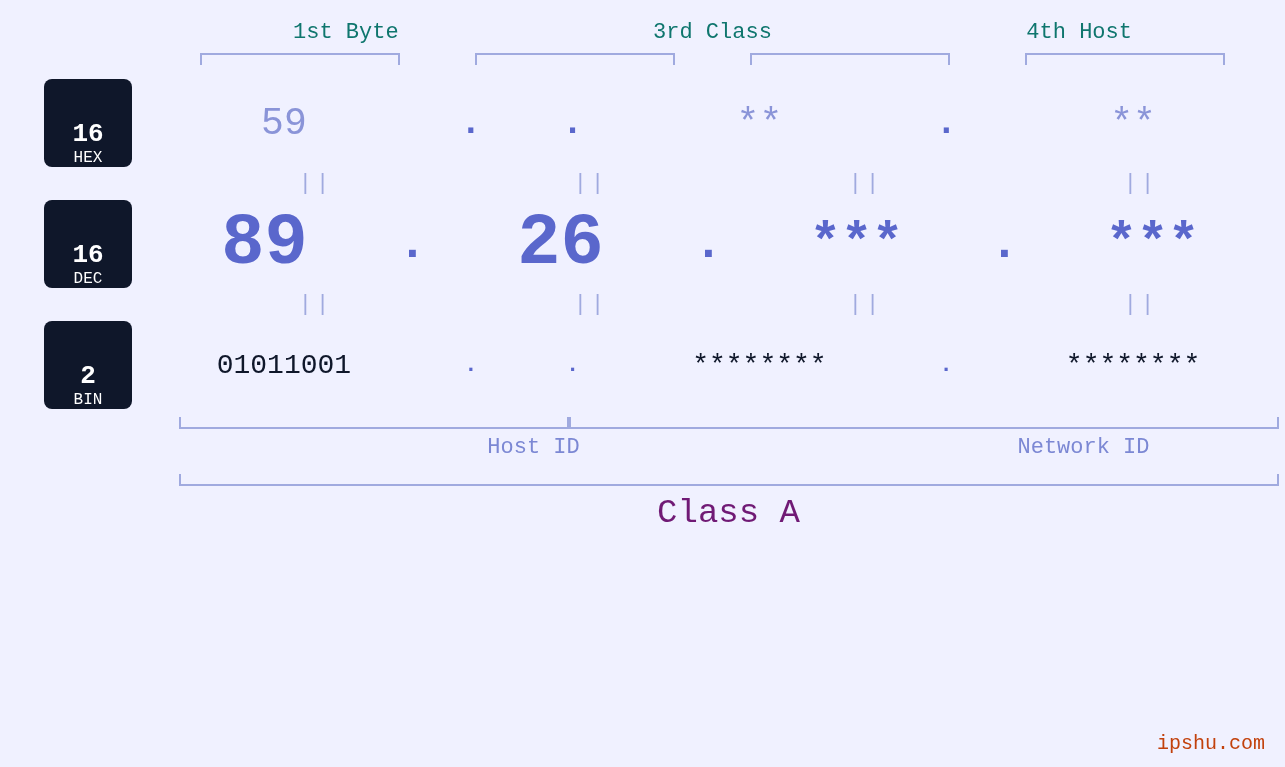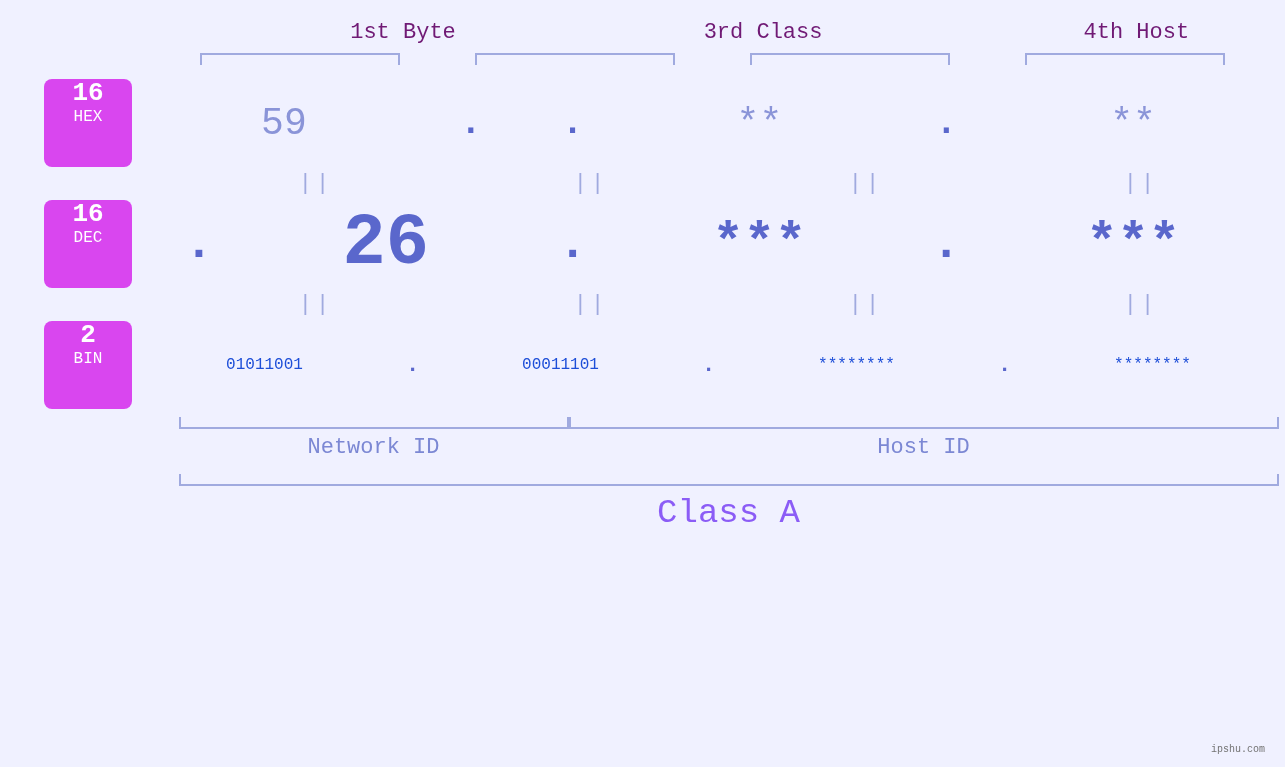--- a/index.html
+++ b/index.html
@@ -25,24 +25,24 @@
     
     .byte-headers {
       display: flex;
       width: 1100px;
       margin-left: 140px;
       margin-top: 20px;
       justify-content: space-around;
     }
 
     .byte-header {
-      color: #701a75;
+      color: #0f766e;
       font-size: 22px;
       font-family: 'Courier New', Courier, monospace;
-      text-align: right;
+      text-align: center;
       width: 220px;
     }
 
     
     .bracket-row {
       display: flex;
       width: 1100px;
       margin-left: 140px;
       margin-top: 8px;
       justify-content: space-around;
@@ -60,26 +60,26 @@
     .data-row {
       display: flex;
       align-items: center;
       width: 1285px;
       margin-bottom: 0;
     }
 
     .badge {
       width: 88px;
       height: 88px;
-      background-color: #d946ef;
+      background-color: #0f172a;
       border-radius: 8px;
       display: flex;
       flex-direction: column;
       align-items: center;
-      justify-content: flex-start;
+      justify-content: flex-end;
       margin-left: 44px;
       flex-shrink: 0;
     }
 
     .badge-number {
       color: white;
       font-size: 26px;
       font-weight: bold;
       font-family: 'Courier New', Courier, monospace;
       line-height: 1.1;
@@ -140,35 +140,35 @@
       text-align: center;
       color: #a0aadf;
       font-size: 22px;
       letter-spacing: 4px;
     }
 
     .watermark {
       position: absolute;
       bottom: 12px;
       right: 20px;
-      color: #737373;
-      font-size: 10px;
+      color: #c2410c;
+      font-size: 20px;
       font-family: 'Courier New', Courier, monospace;
     }
 
     
     .hex-value {
       font-size: 38px;
       color: #8a94d8;
     }
 
     
     .bin-value {
-      font-size: 16px;
-      color: #1d4ed8;
+      font-size: 28px;
+      color: #0f172a;
     }
   </style>
 </head>
 <body>
 
 <div class="main-container">
 
   <div class="byte-headers">
     <div class="byte-header">1st Byte</div>
     <div class="byte-header">3rd Class</div>
@@ -203,20 +203,21 @@
     <div class="equals-item">||</div>
     <div class="equals-item">||</div>
   </div>
 
   <div class="data-row">
     <div class="badge">
       <span class="badge-number">16</span>
       <span class="badge-label">DEC</span>
     </div>
     <div class="values-row">
+      <div class="byte-value large">89</div>
       <div class="dot large">.</div>
       <div class="byte-value large">26</div>
       <div class="dot large">.</div>
       <div class="byte-value large" style="font-size:52px;">***</div>
       <div class="dot large">.</div>
       <div class="byte-value large" style="font-size:52px;">***</div>
     </div>
   </div>
 
   <div class="equals-row">
@@ -227,37 +228,36 @@
   </div>
 
   <div class="data-row">
     <div class="badge">
       <span class="badge-number">2</span>
       <span class="badge-label">BIN</span>
     </div>
     <div class="values-row">
       <div class="byte-value bin-value">01011001</div>
       <div class="dot" style="font-size:22px;">.</div>
-      <div class="byte-value bin-value">00011101</div>
       <div class="dot" style="font-size:22px;">.</div>
       <div class="byte-value bin-value">********</div>
       <div class="dot" style="font-size:22px;">.</div>
       <div class="byte-value bin-value">********</div>
     </div>
   </div>
 
   <div style="width:1100px; margin-left:172px; margin-top:8px; display:flex;">
     <div style="width:390px; height:12px; border-bottom:2px solid #a0aadf; border-left:2px solid #a0aadf; border-right:2px solid #a0aadf;"></div>
     <div style="width:710px; height:12px; border-bottom:2px solid #a0aadf; border-left:2px solid #a0aadf; border-right:2px solid #a0aadf;"></div>
   </div>
 
   <div style="width:1100px; margin-left:172px; margin-top:6px; display:flex;">
+    <div style="width:710px; text-align:center; color:#7c88d4; font-size:22px; font-family:'Courier New',Courier,monospace;">Host ID</div>
     <div style="width:390px; text-align:center; color:#7c88d4; font-size:22px; font-family:'Courier New',Courier,monospace;">Network ID</div>
-    <div style="width:710px; text-align:center; color:#7c88d4; font-size:22px; font-family:'Courier New',Courier,monospace;">Host ID</div>
   </div>
 
   <div style="width:1100px; margin-left:172px; margin-top:14px; height:12px; border-bottom:2px solid #a0aadf; border-left:2px solid #a0aadf; border-right:2px solid #a0aadf;"></div>
 
-  <div style="width:1100px; margin-left:172px; margin-top:8px; text-align:center; color:#8b5cf6; font-size:34px; font-family:'Courier New',Courier,monospace;">Class A</div>
+  <div style="width:1100px; margin-left:172px; margin-top:8px; text-align:center; color:#701a75; font-size:34px; font-family:'Courier New',Courier,monospace;">Class A</div>
 
   <div class="watermark">ipshu.com</div>
 
 </div>
 
 </body></html>

